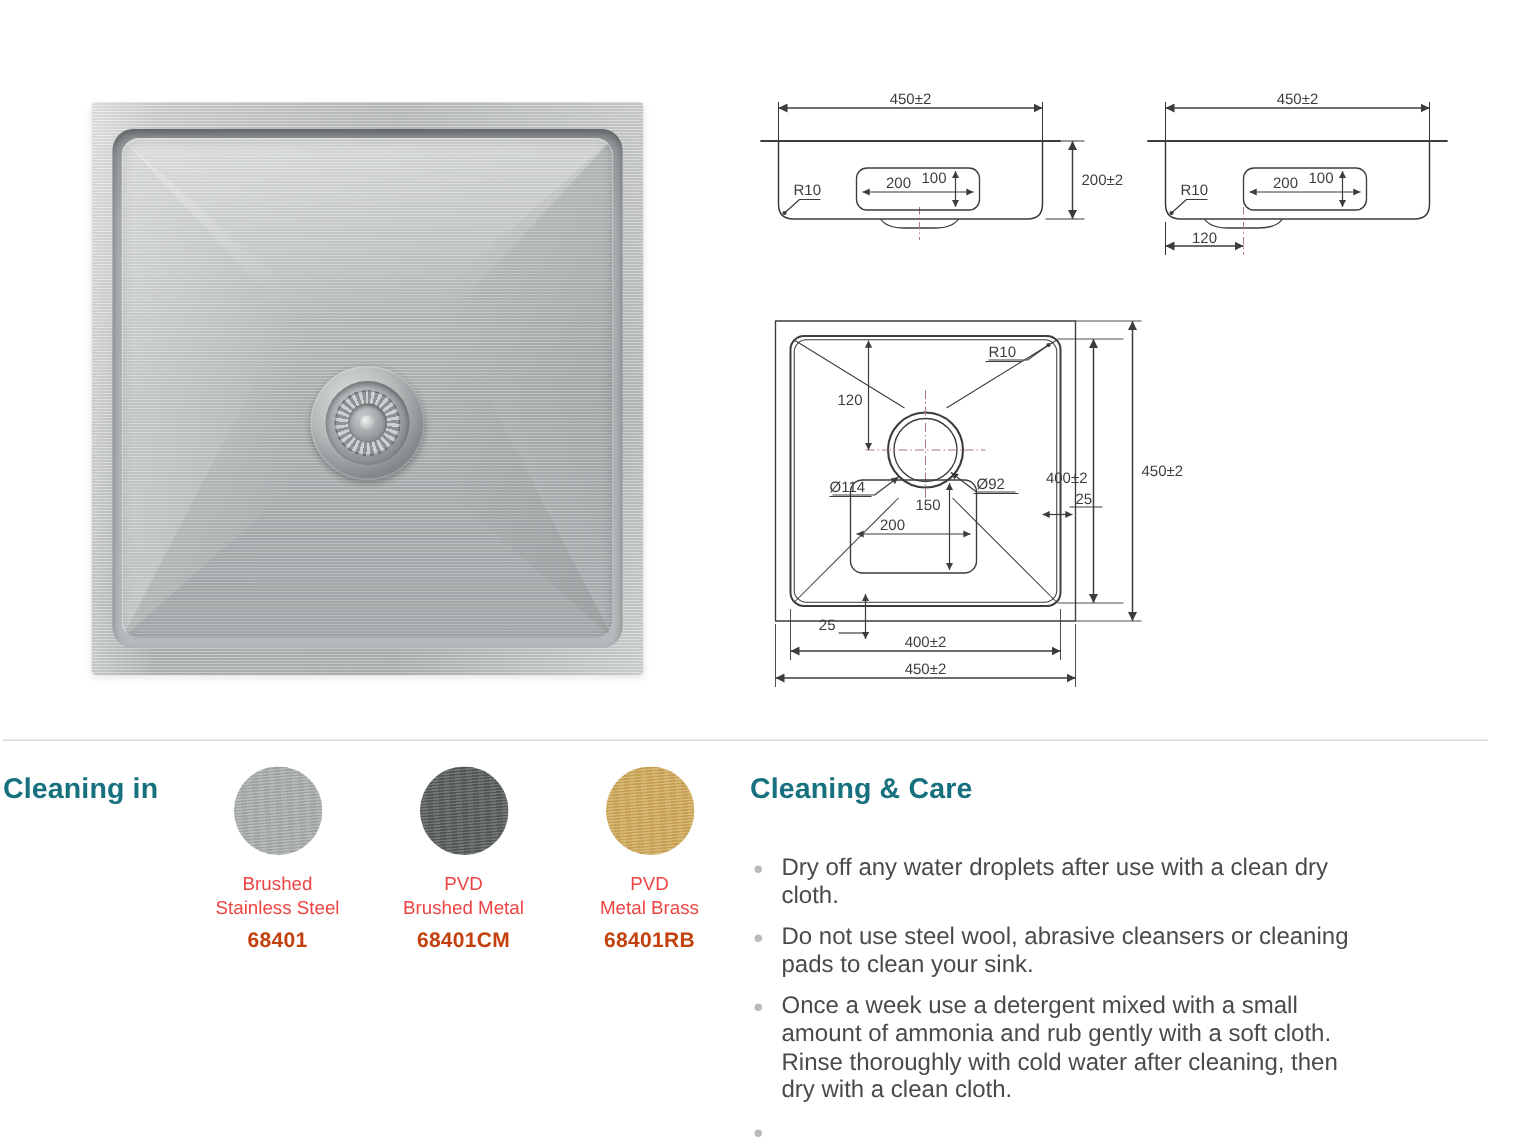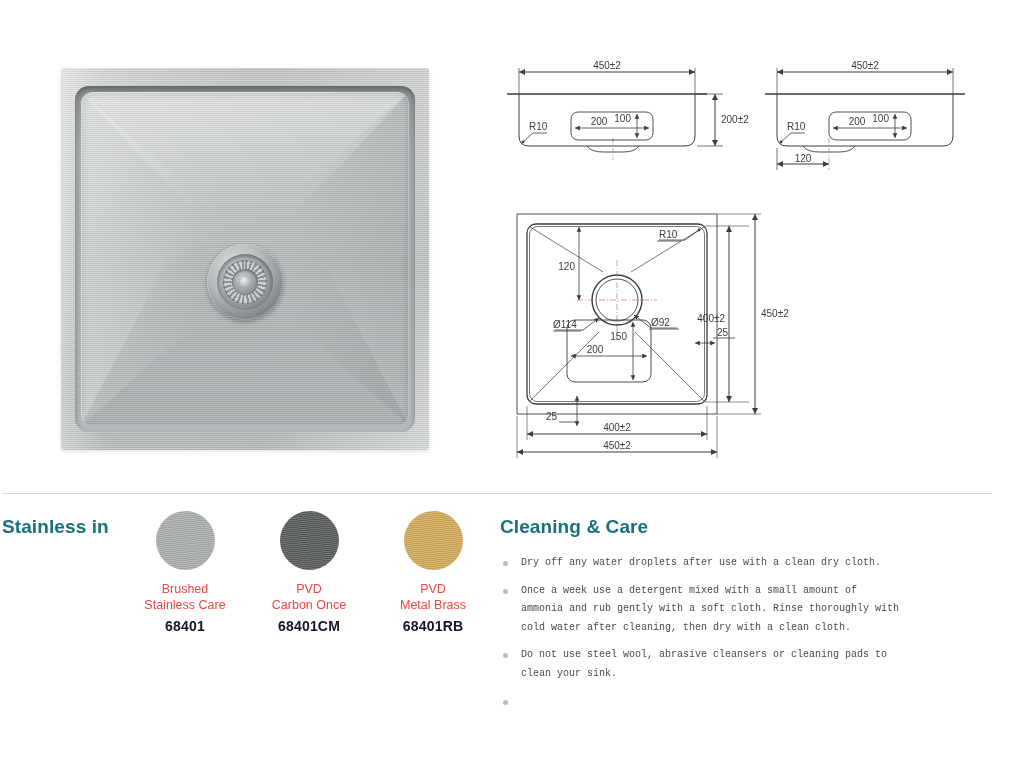--- a/index.html
+++ b/index.html
@@ -120,33 +120,33 @@
   .swatch-col:nth-of-type(2){left:124px;}
   .swatch-col:nth-of-type(3){left:248px;}
   .swatch-dot{
     width:59px;height:59px;border-radius:50%;margin:0 auto;
     background-image:repeating-linear-gradient(175deg, rgba(255,255,255,.16) 0px, rgba(255,255,255,.16) 1px, rgba(0,0,0,.05) 1px, rgba(0,0,0,.05) 2px);
   }
   .swatch-name{
     margin-top:11px;font-size:12.5px;line-height:16px;color:#ef4444;
   }
   .swatch-code{
-    margin-top:5px;font-size:14px;font-weight:bold;color:#0f172a;letter-spacing:.2px;
+    margin-top:5px;font-size:14px;font-weight:bold;color:#c2410c;letter-spacing:.2px;
   }
 
   
   .care{position:absolute;left:500px;top:516px;width:400px;}
   .care-title{
     font-size:19px;font-weight:bold;color:#17707e;letter-spacing:.1px;
-    margin:0 0 16px 0;
+    margin:0 0 32px 0;
   }
   .care-list{list-style:none;margin:0;padding:0;}
   .care-item{
     position:relative;padding-left:21px;margin-bottom:9px;
-    font-size:10px;line-height:18.6px;color:#4a4a4a;font-family:Liberation Mono, monospace;
+    font-size:16px;line-height:18.6px;color:#4a4a4a;
   }
   .care-bullet{
     position:absolute;left:3px;top:7px;width:5px;height:5px;border-radius:50%;
     background:#b9bcbe;
   }
 </style>
 </head>
 <body>
 
 <div class="page">
@@ -315,38 +315,38 @@
           <text x="118" y="249" text-anchor="middle" fill="#3c3c3c" stroke="none">450±2</text>
         </g>
 
       </g>
     </svg>
   </div>
 
   <div class="divider"></div>
 
   <div class="available">
-    <div class="available-title">Stainless in</div>
+    <div class="available-title">Cleaning in</div>
 
     <div class="swatches">
 
       <div class="swatch-col">
         <div class="swatch-dot" style="background-color:#a8acad"></div>
         <div class="swatch-name">
           <span>Brushed</span><br>
-          <span>Stainless Care</span>
+          <span>Stainless Steel</span>
         </div>
         <div class="swatch-code">68401</div>
       </div>
 
       <div class="swatch-col">
         <div class="swatch-dot" style="background-color:#565b5c"></div>
         <div class="swatch-name">
           <span>PVD</span><br>
-          <span>Carbon Once</span>
+          <span>Brushed Metal</span>
         </div>
         <div class="swatch-code">68401CM</div>
       </div>
 
       <div class="swatch-col">
         <div class="swatch-dot" style="background-color:#d0a858"></div>
         <div class="swatch-name">
           <span>PVD</span><br>
           <span>Metal Brass</span>
         </div>
@@ -358,25 +358,25 @@
 
   <div class="care">
     <div class="care-title">Cleaning &amp; Care</div>
     <ul class="care-list">
       <li class="care-item">
         <span class="care-bullet"></span>
         <span>Dry off any water droplets after use with a clean dry cloth.</span>
       </li>
       <li class="care-item">
         <span class="care-bullet"></span>
-        <span>Once a week use a detergent mixed with a small amount of ammonia and rub gently with a soft cloth. Rinse thoroughly with cold water after cleaning, then dry with a clean cloth.</span>
+        <span>Do not use steel wool, abrasive cleansers or cleaning pads to clean your sink.</span>
       </li>
       <li class="care-item">
         <span class="care-bullet"></span>
-        <span>Do not use steel wool, abrasive cleansers or cleaning pads to clean your sink.</span>
+        <span>Once a week use a detergent mixed with a small amount of ammonia and rub gently with a soft cloth. Rinse thoroughly with cold water after cleaning, then dry with a clean cloth.</span>
       </li>
       <li class="care-item">
         <span class="care-bullet"></span>
       </li>
     </ul>
   </div>
 
 </div>
 
 </body></html>

